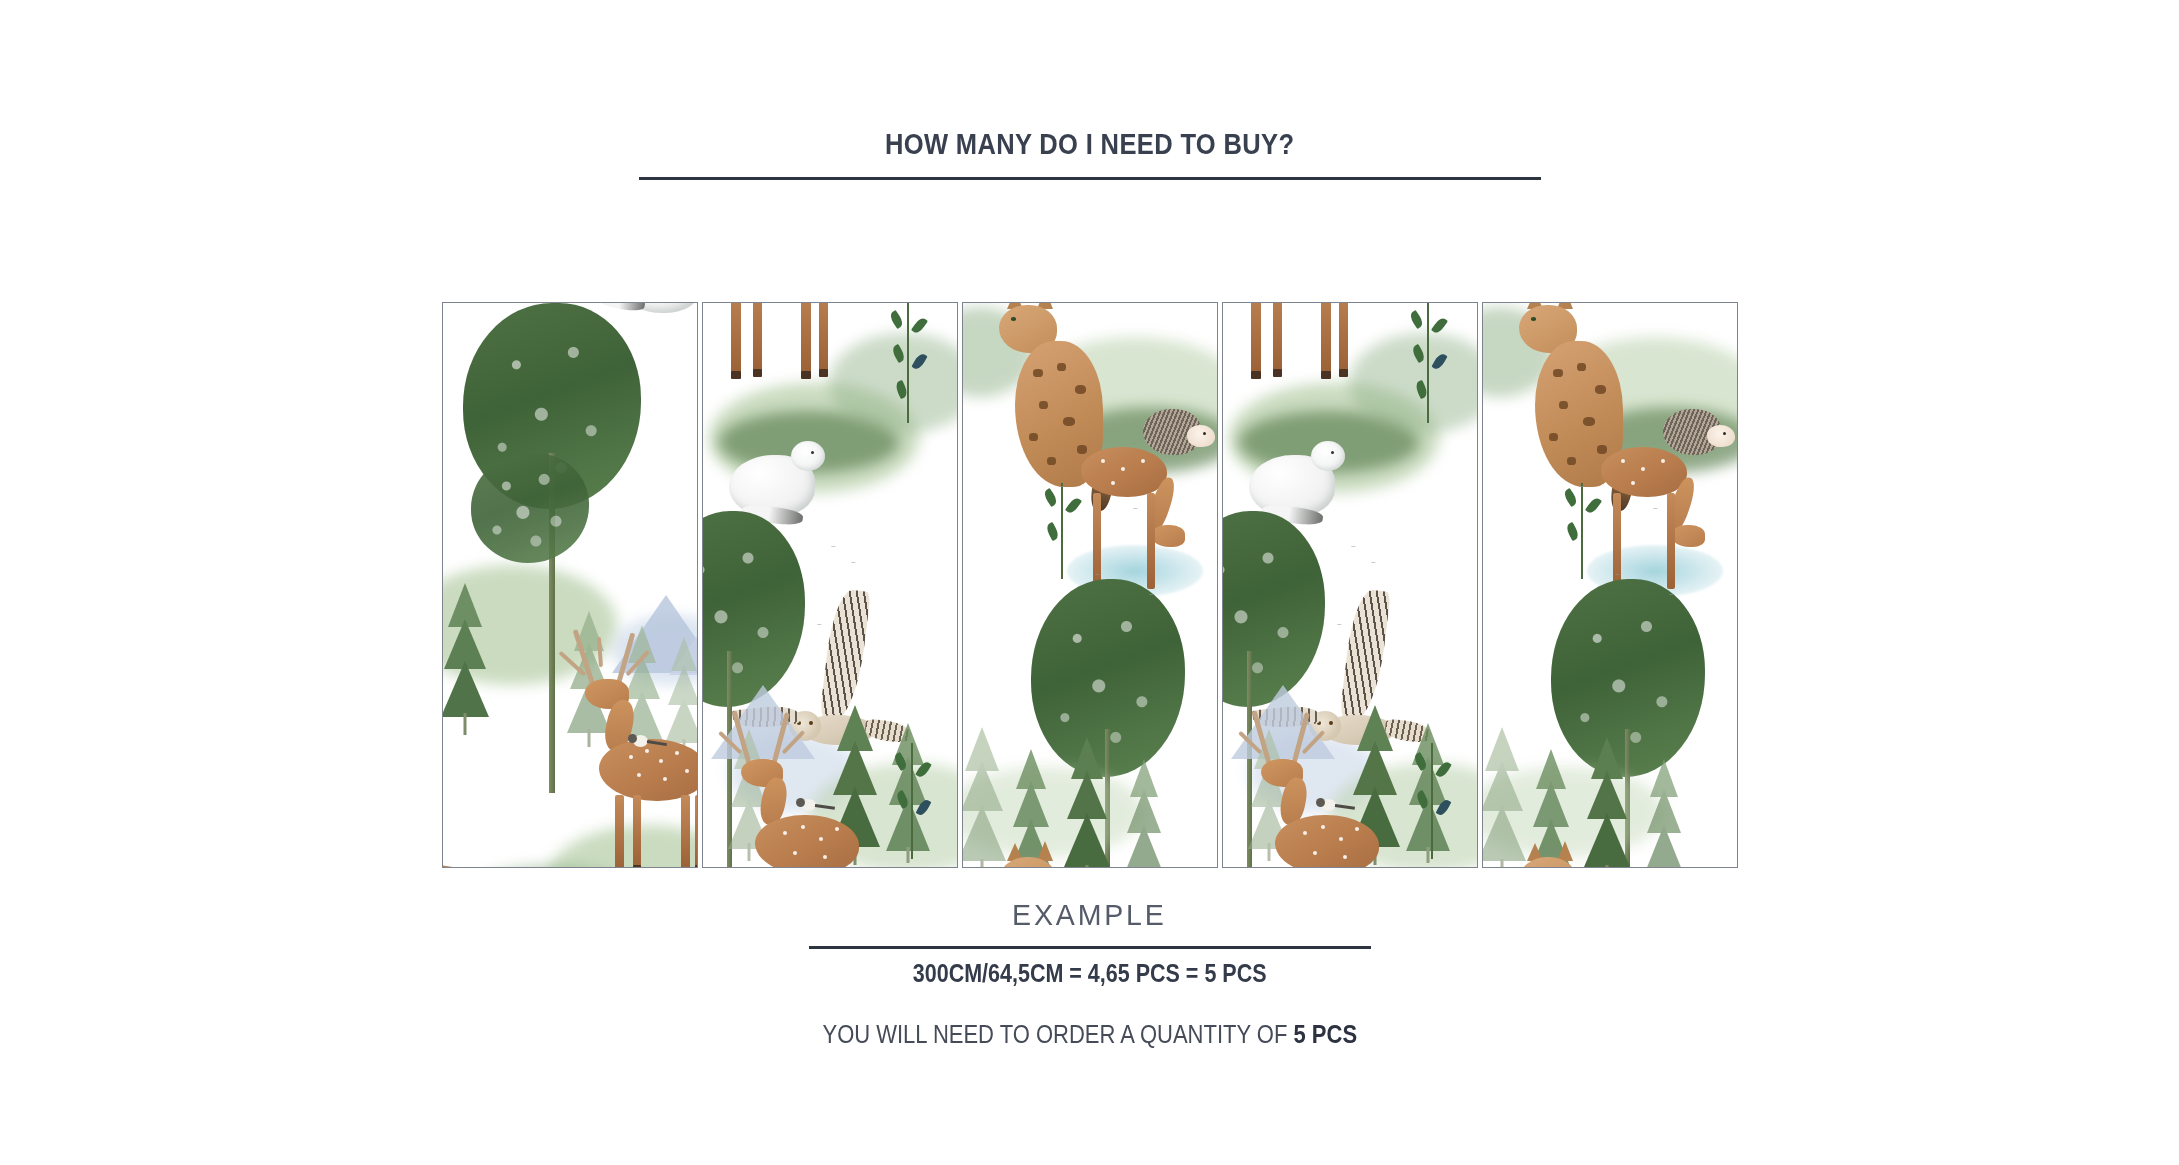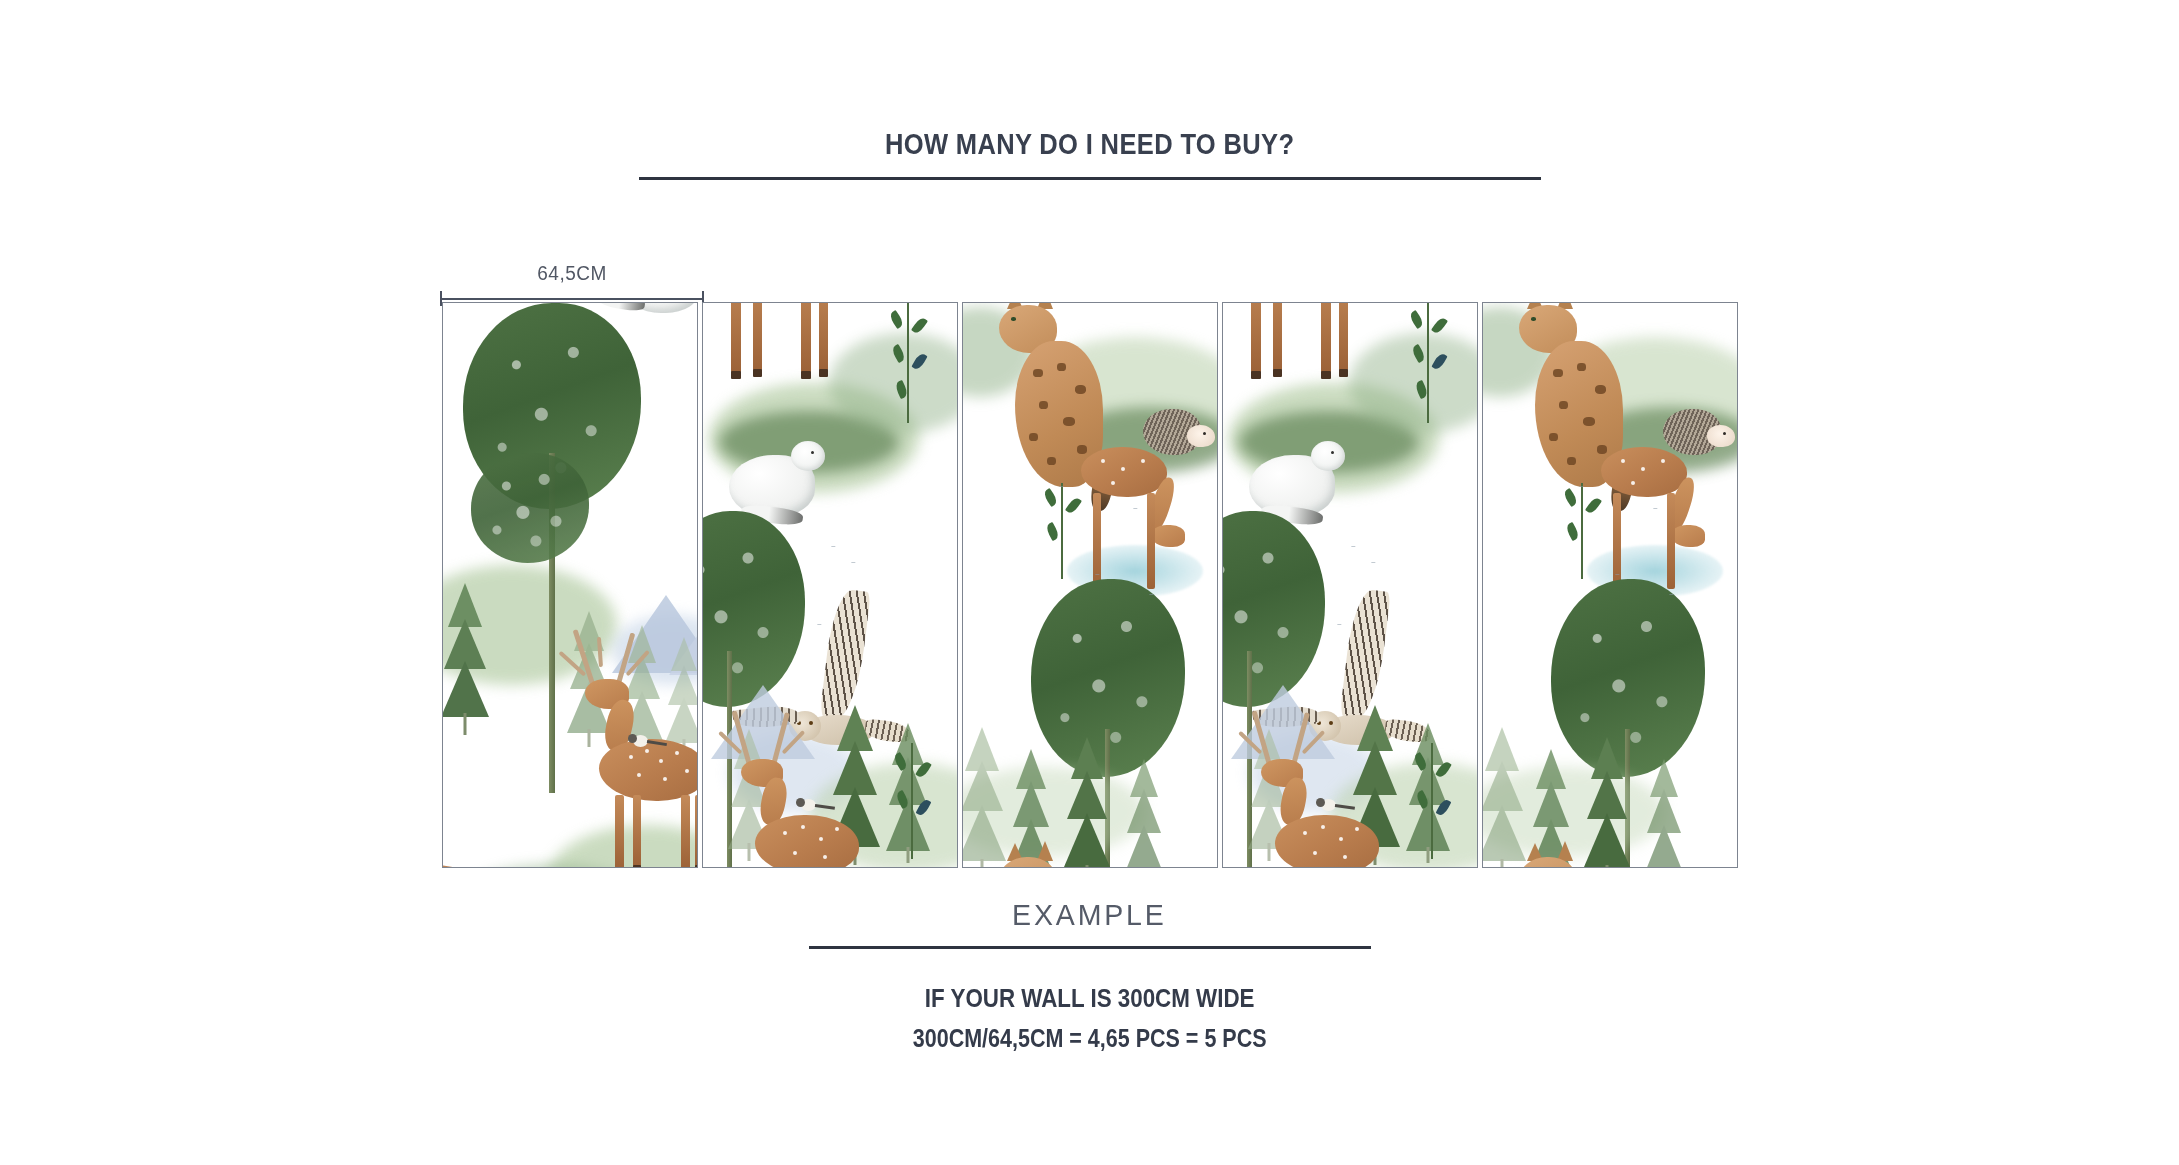--- a/index.html
+++ b/index.html
@@ -276,27 +276,20 @@
 <body>
 
 <div class="page">
 
 
   <div class="instructions">
     <div class="instr-title">HOW MANY DO I NEED TO BUY?</div>
     <div class="instr-rule"></div>
   </div>
 
-  <div class="dim-wrap">
-    <span class="dim-label">64,5CM</span>
-    <div class="dim-line">
-      <span class="dim-tick left"></span>
-      <span class="dim-tick right"></span>
-    </div>
-  </div>
 
   <div class="panels">
 
     <div class="panel">
       <div class="panel-art">
         <div class="art-inner" style="left:-6px; top:-38px;">
 
           <div class="wash g2" style="left:-30px;top:300px;width:210px;height:120px;"></div>
           <div class="wash g2" style="left:110px;top:560px;width:200px;height:110px;"></div>
           <div class="wash g1" style="left:20px;top:600px;width:190px;height:80px;opacity:.55;"></div>
@@ -803,17 +796,17 @@
           <div class="far-bird" style="left:194px;top:296px;"></div>
         </div>
       </div>
     </div>
 
   </div>
 
   <div class="example">
     <div class="example-title">EXAMPLE</div>
     <div class="example-rule"></div>
-    <div><span class="ex-line1">IF YOUR WALL IS 300CM WIDE</span></div>
     <div><span class="ex-line2">300CM/64,5CM = 4,65 PCS = 5 PCS</span></div>
+    <div><span class="ex-line3"><span>YOU WILL NEED TO ORDER A QUANTITY OF </span><b>5 PCS</b></span></div>
   </div>
 
 </div>
 
 </body></html>

